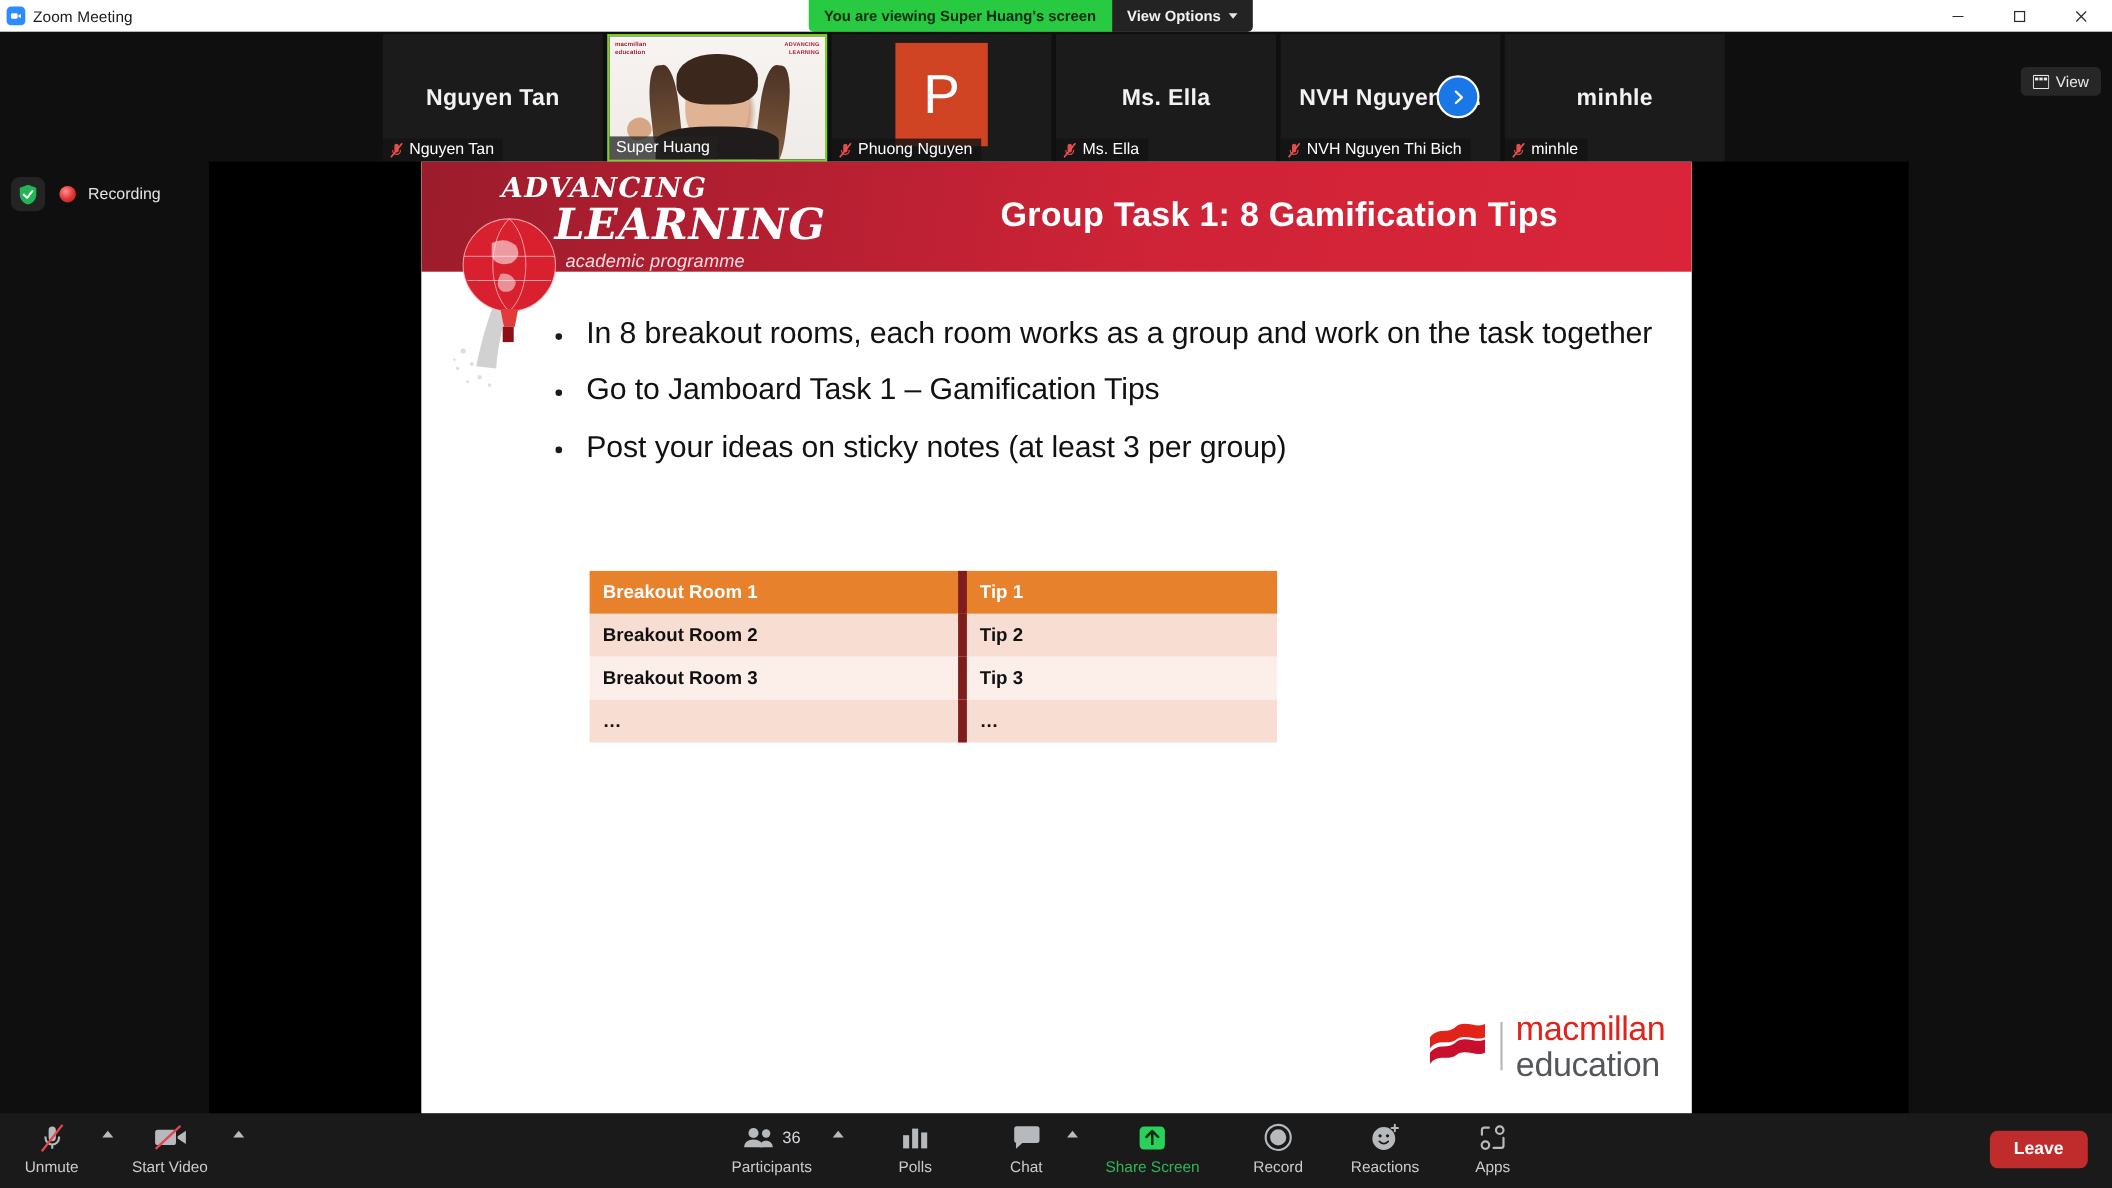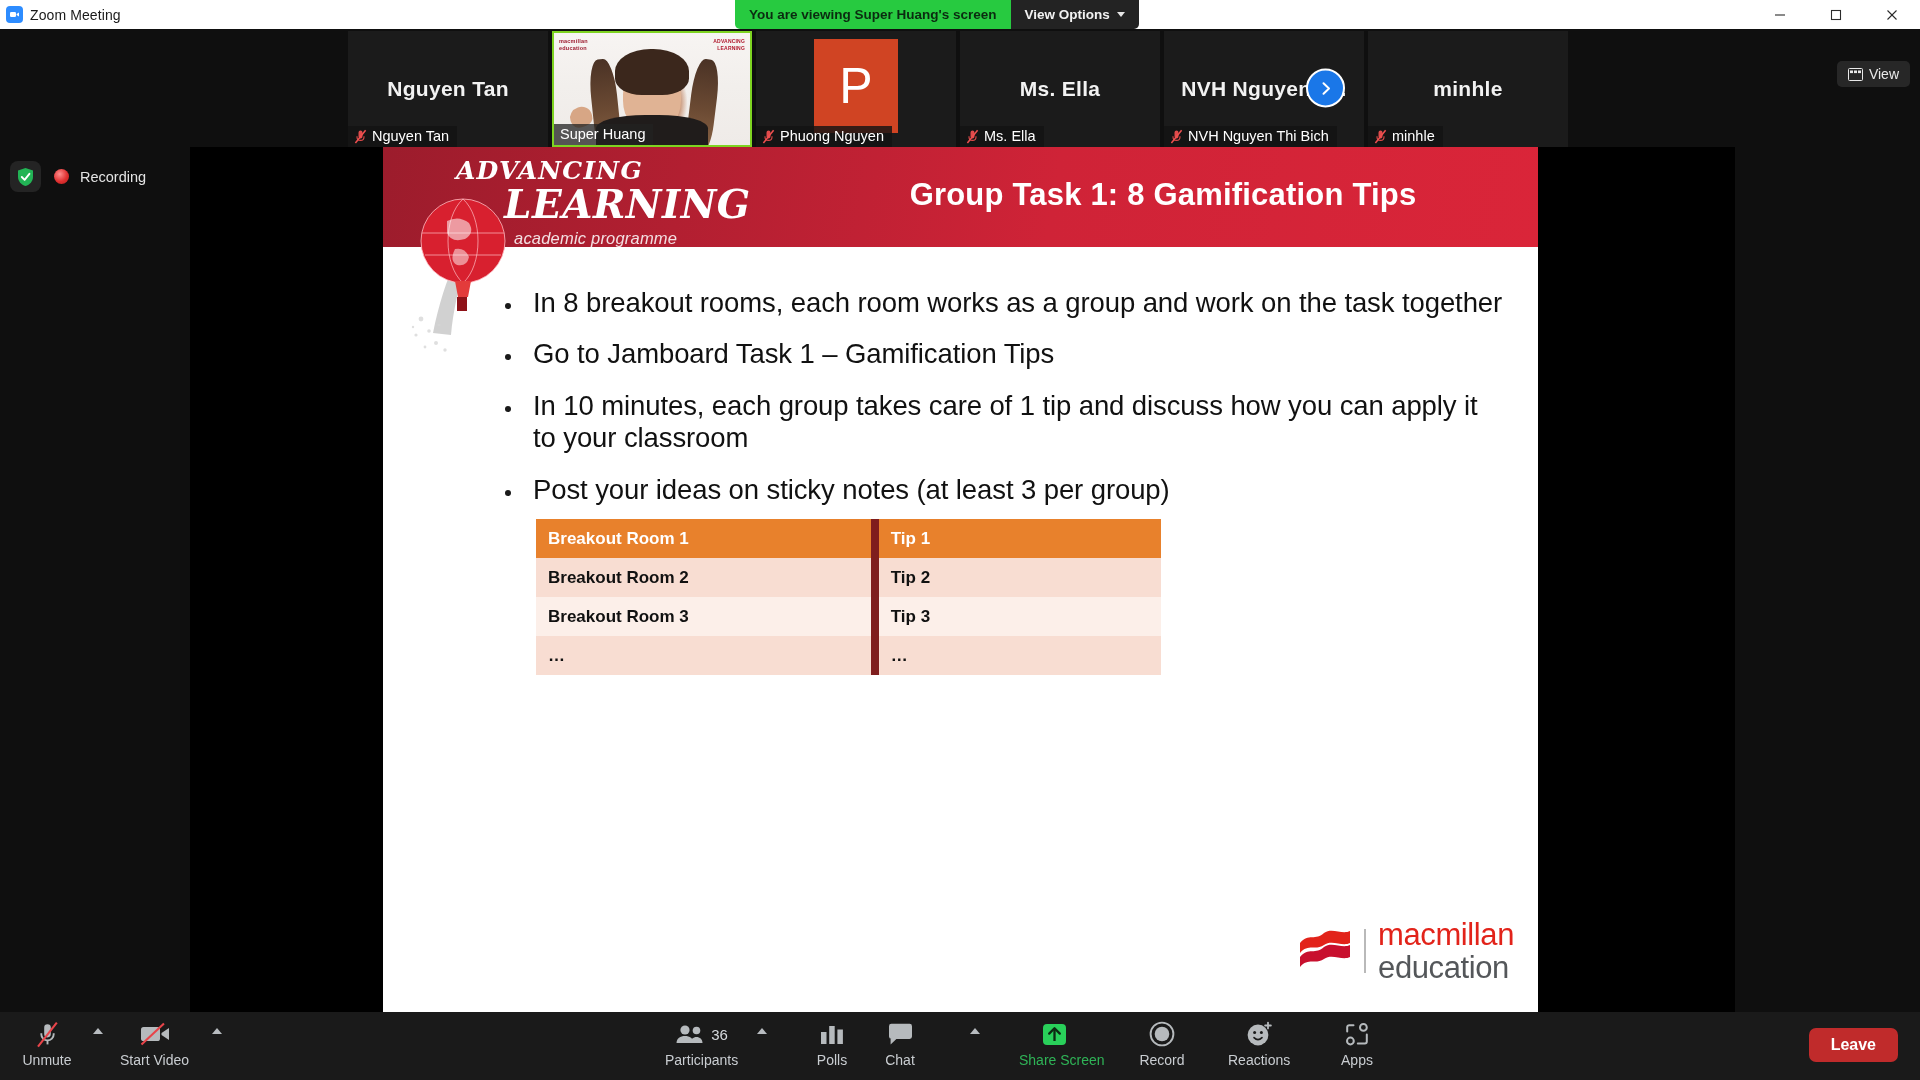--- a/index.html
+++ b/index.html
@@ -253,21 +253,21 @@
     position: absolute; left: 0; bottom: 0; width: 1920px; height: 68px;
     background: #1a1a1a;
   }
   .tool {
     position: absolute; top: 7px;
     display: flex; flex-direction: column; align-items: center; gap: 3px;
     color: #c8ccd0; min-width: 54px;
   }
   .tool .ic { height: 30px; display: flex; align-items: center; justify-content: center; }
   .tool .lb { font-size: 14px; color: #c9cdd1; white-space: nowrap; }
-  .tool.green .lb { color: #2fb457; margin-left: 14px; }
+  .tool.green .lb { color: #2fb457; }
   .chev {
     position: absolute; top: 16px;
     width: 0; height: 0;
     border-left: 5.5px solid transparent; border-right: 5.5px solid transparent;
     border-bottom: 6px solid #b8bcc0;
   }
   .leave-btn {
     position: absolute; right: 22px; top: 16px;
     background: #c02b2b; color: #fff; font-size: 16px; font-weight: 700;
     padding: 8px 22px; border-radius: 7px;
@@ -463,24 +463,20 @@
       <div class="bullet">
         <span class="dot"></span>
         <span class="txt">In 8 breakout rooms, each room works as a group and work on the task together</span>
       </div>
       <div class="bullet">
         <span class="dot"></span>
         <span class="txt">Go to Jamboard Task 1 – Gamification Tips</span>
       </div>
       <div class="bullet">
         <span class="dot"></span>
-        <span class="txt">In 10 minutes, each group takes care of 1 tip and discuss how you can apply it to your classroom</span>
-      </div>
-      <div class="bullet">
-        <span class="dot"></span>
         <span class="txt">Post your ideas on sticky notes (at least 3 per group)</span>
       </div>
     </div>
 
     <table class="tbl">
       <tbody>
           <tr class="head">
         <td class="c1">Breakout Room 1</td>
         <td class="c2">Tip 1</td>
       </tr>
@@ -560,21 +556,21 @@
     <span class="ic">
       <svg width="26" height="22" viewBox="0 0 26 22">
           <rect x="2" y="9" width="5.5" height="12" fill="#b6babd"></rect>
           <rect x="10.2" y="3" width="5.5" height="18" fill="#b6babd"></rect>
           <rect x="18.4" y="6.5" width="5.5" height="14.5" fill="#b6babd"></rect>
         </svg>
     </span>
     <span class="lb">Polls</span>
   </div>
 
-  <div class="tool" style="left:873px;justify-content:flex-end;">
+  <div class="tool" style="left:906px;justify-content:flex-end;">
     <span class="ic">
       <svg width="27" height="23" viewBox="0 0 27 23">
           <path d="M2 3.2a2.4 2.4 0 0 1 2.4-2.4h18.2A2.4 2.4 0 0 1 25 3.2v10.4a2.4 2.4 0 0 1-2.4 2.4H9.4L3.6 21.4V16H4.4A2.4 2.4 0 0 1 2 13.6z" fill="#b6babd"></path>
         </svg>
     </span>
     <span class="lb">Chat</span>
   </div>
   <span class="chev" style="left:970px;"></span>
 
   <div class="tool green" style="left:1005px;">

